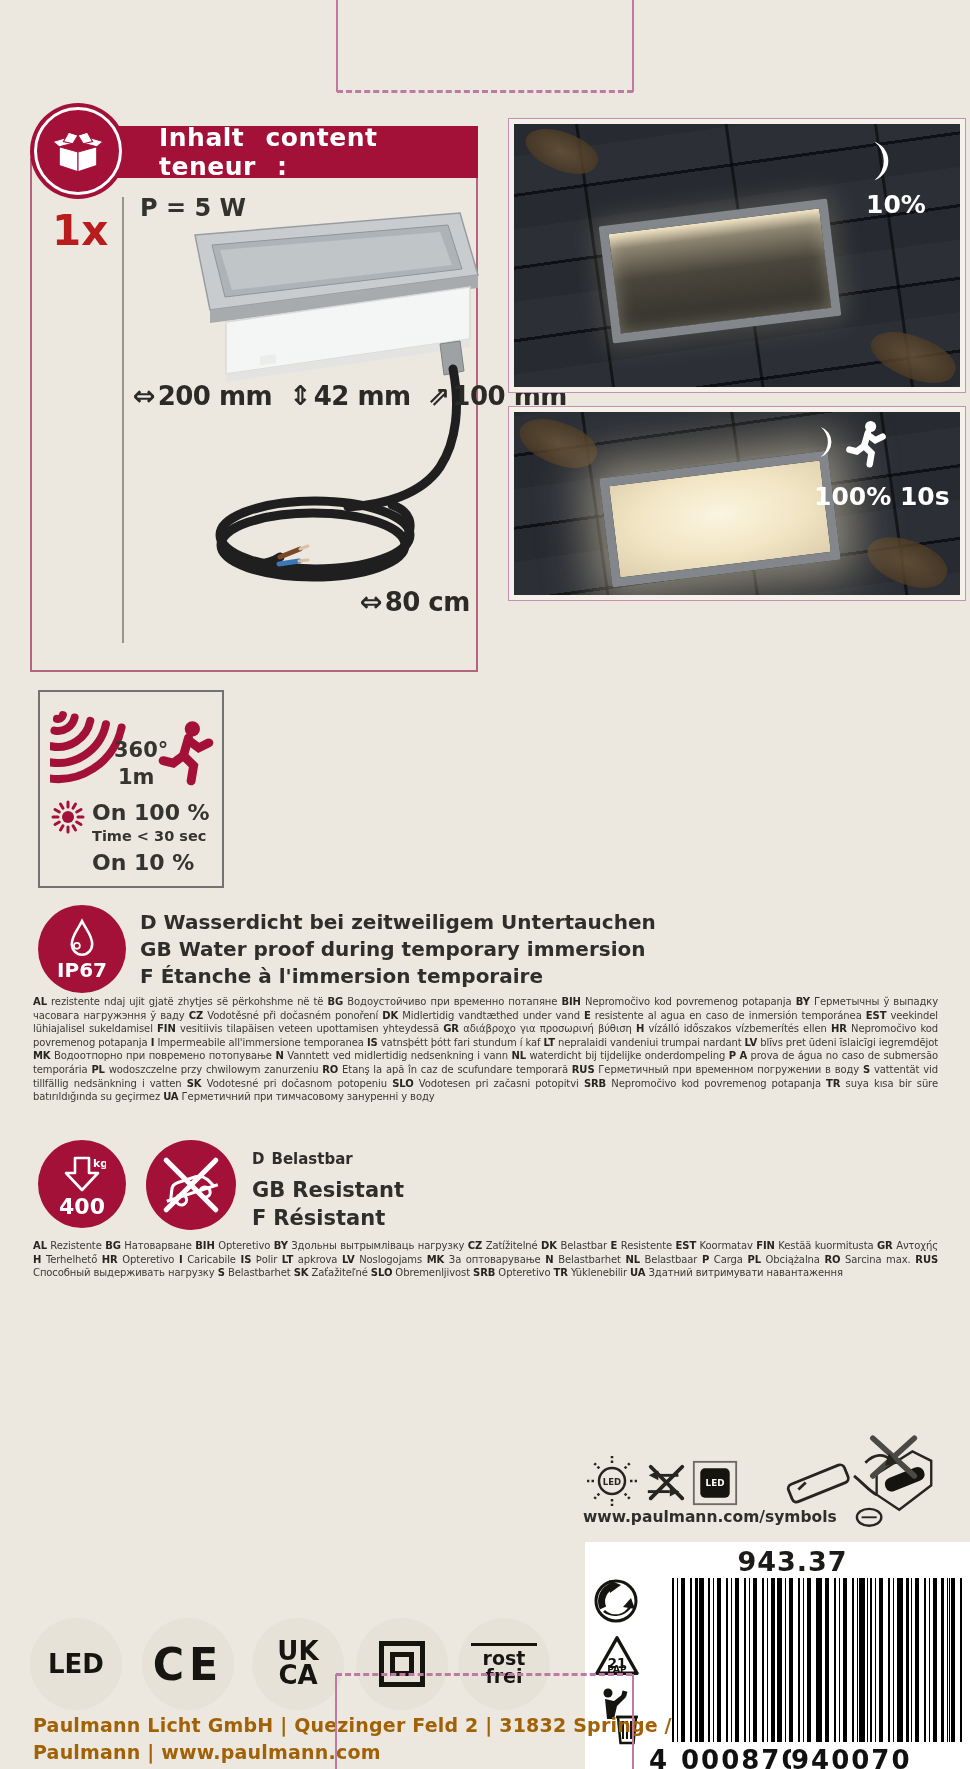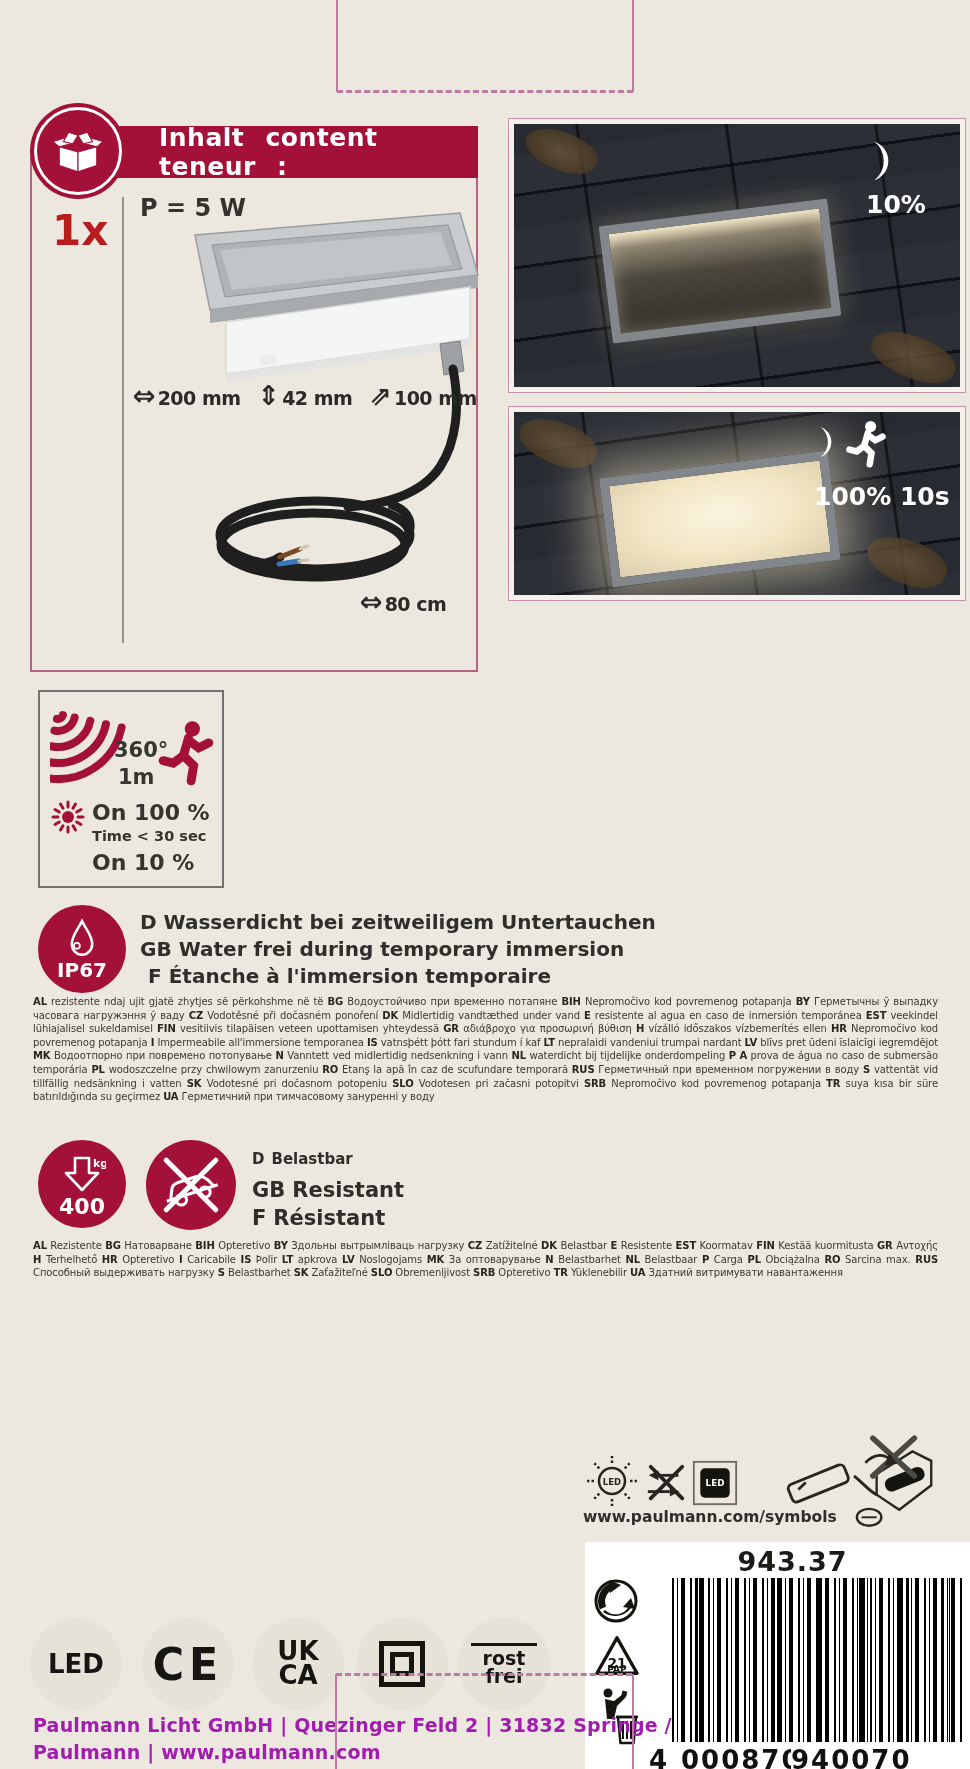--- a/index.html
+++ b/index.html
@@ -19,21 +19,21 @@
   .ringbadge{position:absolute;left:34px;top:107px;width:82px;height:82px;border-radius:50%;
              background:#a31038;border:3px solid #fff;box-shadow:0 0 0 4px #a31038;z-index:2;
              display:flex;align-items:center;justify-content:center;}
   .badge{position:absolute;width:88px;height:88px;border-radius:50%;background:#a31038;
          display:flex;flex-direction:column;align-items:center;justify-content:center;}
   .qty{position:absolute;left:52px;top:206px;font-size:42px;font-weight:bold;color:#b91c1c;}
   .power{position:absolute;left:140px;top:194px;font-size:24px;font-weight:bold;color:#33322d;}
   .dimrow{position:absolute;left:133px;top:380px;display:flex;gap:17px;align-items:baseline;}
   .dim{display:flex;align-items:baseline;font-weight:bold;color:#2b2a27;}
   .dim .g{font-size:27px;margin-right:2px;}
-  .dim .v{font-size:19px;letter-spacing:-0.5px;text-align:center;}
+  .dim .v{font-size:26px;letter-spacing:-0.5px;text-align:center;}
   
   .photo{position:absolute;left:509px;width:446px;background:#15171b;border:5px solid #f4f1ea;
          outline:1px solid #c791ad;overflow:hidden;}
   .pavers{position:absolute;left:-15%;top:-25%;width:135%;height:150%;transform:rotate(-8deg);
           background:
             repeating-linear-gradient(90deg, rgba(0,0,0,.55) 0 3px, transparent 3px 148px),
             repeating-linear-gradient(0deg, #101116 0 3px, #2c2f36 3px 40px, #272a30 40px 72px);}
   .fixture{position:absolute;border:9px solid #83878b;border-radius:2px;transform:rotate(-7deg);}
   .fix-dim{background:linear-gradient(180deg,#efe3c2 0,#8d8471 16%,#4a463c 48%,#32302a 100%);
            box-shadow:0 0 26px 6px rgba(240,225,180,.18), inset 0 0 18px rgba(255,245,215,.3);}
@@ -56,21 +56,21 @@
   .whitelabel{position:absolute;left:585px;top:1542px;width:385px;height:227px;background:#fff;overflow:hidden;text-decoration:underline;}
   .article{position:absolute;left:30px;top:4px;width:355px;text-align:center;font-size:27px;
            font-weight:bold;color:#1c1b18;letter-spacing:1px;}
   .barcode{position:absolute;left:87px;top:36px;width:290px;height:164px;background-color:#fff;background-image:
       repeating-linear-gradient(90deg,#000 0 2px,transparent 2px 5px,#000 5px 6px,transparent 6px 9px,#000 9px 13px,transparent 13px 18px),
       repeating-linear-gradient(90deg,transparent 0 23px,#000 23px 26px,transparent 26px 31px,#000 31px 32px,transparent 32px 41px);}
   .ean{position:absolute;top:203px;font-size:26px;font-weight:bold;color:#111;background:#fff;}
   
   .logocircle{position:absolute;width:92px;height:92px;border-radius:50%;background:#e7e2d8;top:1618px;
               display:flex;align-items:center;justify-content:center;flex-direction:column;color:#161511;}
-  .addr{position:absolute;left:33px;font-size:19px;font-weight:bold;color:#a21caf;letter-spacing:.2px;}
+  .addr{position:absolute;left:33px;font-size:19px;font-weight:bold;color:#a16207;letter-spacing:.2px;}
   svg text{font-family:"DejaVu Sans",sans-serif;}
 </style>
 </head>
 <body>
 
 <div id="page">
 
   <div class="dieline" style="left:336px;top:0;width:2px;height:92px;"></div>
   <div class="dieline" style="left:632px;top:0;width:2px;height:92px;"></div>
   <div class="diedash" style="left:337px;top:90px;width:296px;"></div>
@@ -224,23 +224,23 @@
     <svg width="34" height="42" viewBox="0 0 40 48" style="margin-top:2px;">
       <path d="M20,3 C15,13 8,20 8,30 a12,12.5 0 0 0 24,0 C32,20 25,13 20,3 Z" fill="none" stroke="#fff" stroke-width="3"></path>
       <circle cx="14" cy="32" r="3.5" fill="none" stroke="#fff" stroke-width="2"></circle>
     </svg>
     <div style="color:#fff;font-size:20px;font-weight:bold;margin-top:-2px;">IP67</div>
   </div>
   <div class="langline" style="left:140px;top:910px;text-align:center;">
     <span class="code">D</span><span>Wasserdicht bei zeitweiligem Untertauchen</span>
   </div>
   <div class="langline" style="left:140px;top:937px;">
-    <span class="code">GB</span><span>Water frei during temporary immersion</span>
-  </div>
-  <div class="langline" style="left:148px;top:964px;">
+    <span class="code">GB</span><span>Water proof during temporary immersion</span>
+  </div>
+  <div class="langline" style="left:140px;top:964px;">
     <span class="code">F</span><span>Étanche à l'immersion temporaire</span>
   </div>
   <div class="fine" style="top:995px;"><b>AL</b> rezistente ndaj ujit gjatë zhytjes së përkohshme në të <b>BG</b> Водоустойчиво при временно потапяне <b>BIH</b> Nepromočivo kod povremenog potapanja <b>BY</b> Герметычны ў выпадку часовага нагружэння ў ваду <b>CZ</b> Vodotěsné při dočasném ponoření <b>DK</b> Midlertidig vandtæthed under vand <b>E</b> resistente al agua en caso de inmersión temporánea <b>EST</b> veekindel lühiajalisel sukeldamisel <b>FIN</b> vesitiivis tilapäisen veteen upottamisen yhteydessä <b>GR</b> αδιάβροχο για προσωρινή βύθιση <b>H</b> vízálló időszakos vízbemerítés ellen <b>HR</b> Nepromočivo kod povremenog potapanja <b>I</b> Impermeabile all'immersione temporanea <b>IS</b> vatnsþétt þótt fari stundum í kaf <b>LT</b> nepralaidi vandeniui trumpai nardant <b>LV</b> blīvs pret ūdeni īslaicīgi iegremdējot <b>MK</b> Водоотпорно при повремено потопување <b>N</b> Vanntett ved midlertidig nedsenkning i vann <b>NL</b> waterdicht bij tijdelijke onderdompeling <b>P</b> <b>A</b> prova de água no caso de submersão temporária <b>PL</b> wodoszczelne przy chwilowym zanurzeniu <b>RO</b> Etanş la apă în caz de scufundare temporară <b>RUS</b> Герметичный при временном погружении в воду <b>S</b> vattentät vid tillfällig nedsänkning i vatten <b>SK</b> Vodotesné pri dočasnom potopeniu <b>SLO</b> Vodotesen pri začasni potopitvi <b>SRB</b> Nepromočivo kod povremenog potapanja <b>TR</b> suya kısa bir süre batırıldığında su geçirmez <b>UA</b> Герметичний при тимчасовому зануренні у воду</div>
 
   <div class="badge" style="left:38px;top:1140px;">
     <svg width="48" height="38" viewBox="0 0 48 38" style="margin-top:6px;">
       <polygon points="17,2 31,2 31,17 40,17 24,34 8,17 17,17" fill="none" stroke="#fff" stroke-width="2.6" stroke-linejoin="round"></polygon>
       <text x="35" y="11" fill="#fff" font-size="11" font-weight="bold">kg</text>
     </svg>
     <div style="color:#fff;font-size:22px;font-weight:bold;margin-top:0px;">400</div>

